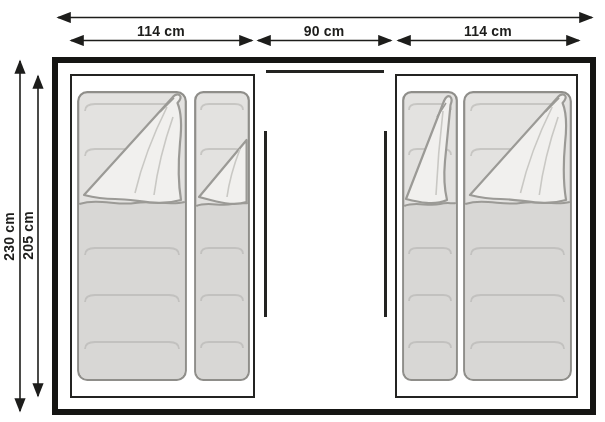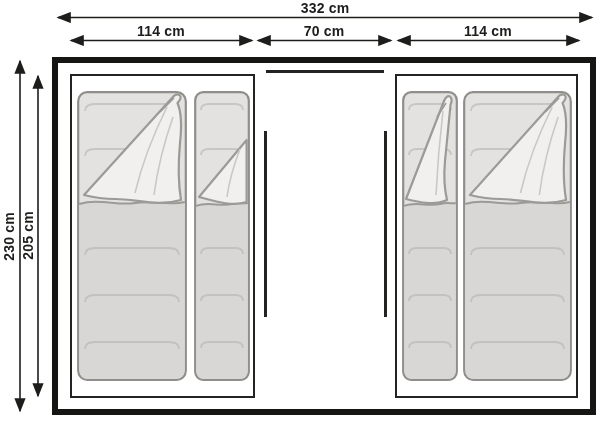--- a/index.html
+++ b/index.html
@@ -45,23 +45,22 @@
       </marker>
     </defs>
     <line x1="58" y1="17.5" x2="592" y2="17.5" marker-start="url(#ah-s)" marker-end="url(#ah-e)"></line>
     <line x1="71" y1="40.5" x2="252" y2="40.5" marker-start="url(#ah-s)" marker-end="url(#ah-e)"></line>
     <line x1="258" y1="40.5" x2="391" y2="40.5" marker-start="url(#ah-s)" marker-end="url(#ah-e)"></line>
     <line x1="398" y1="40.5" x2="579" y2="40.5" marker-start="url(#ah-s)" marker-end="url(#ah-e)"></line>
     <line x1="20" y1="61" x2="20" y2="411" marker-start="url(#ah-s)" marker-end="url(#ah-e)"></line>
     <line x1="38" y1="76" x2="38" y2="396" marker-start="url(#ah-s)" marker-end="url(#ah-e)"></line>
   </svg>
 
-  <div class="dim-label" style="left:245px;top:1px;width:160px;">332 cm</div>
   <div class="dim-label" style="left:101px;top:24px;width:120px;">114 cm</div>
-  <div class="dim-label" style="left:264px;top:24px;width:120px;">70 cm</div>
+  <div class="dim-label" style="left:264px;top:24px;width:120px;">90 cm</div>
   <div class="dim-label" style="left:428px;top:24px;width:120px;">114 cm</div>
   <div class="dim-label vert" style="left:-31px;top:229px;width:80px;">230 cm</div>
   <div class="dim-label vert" style="left:-12px;top:228px;width:80px;">205 cm</div>
 
   <div class="outer-wall"></div>
   <div class="cabin left"></div>
   <div class="cabin right"></div>
   <div class="corridor-line corridor-top"></div>
   <div class="corridor-line corridor-wall-l"></div>
   <div class="corridor-line corridor-wall-r"></div>

